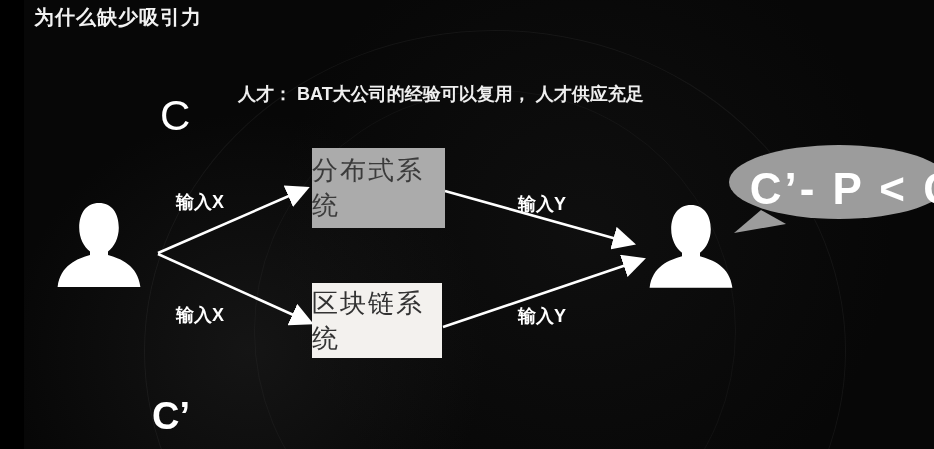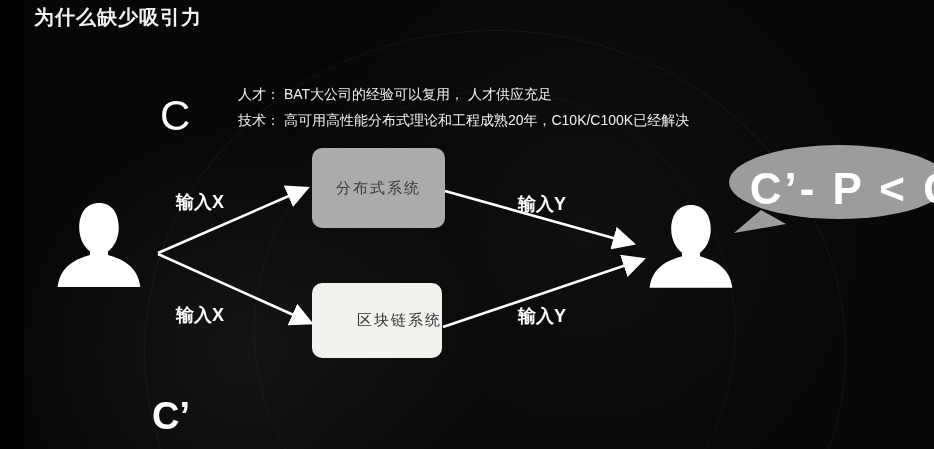--- a/index.html
+++ b/index.html
@@ -15,30 +15,30 @@
     color:#f5f5f5;
     margin-left:24px;
   }
   .globe-ring{position:absolute;border-radius:50%;border:1px solid rgba(255,255,255,0.05);pointer-events:none;}
   .r1{left:120px;top:30px;width:700px;height:640px;}
   .r2{left:230px;top:90px;width:480px;height:480px;border-color:rgba(255,255,255,0.035);}
   .title{
     position:absolute;left:10px;top:4px;margin:0;
     font-size:20px;font-weight:700;letter-spacing:1px;color:#f2f2f2;
   }
-  .note{position:absolute;font-size:14px;font-weight:400;line-height:26px;color:#efefef;white-space:nowrap;}
+  .note{position:absolute;font-size:18px;font-weight:700;line-height:26px;color:#efefef;white-space:nowrap;}
   .top-note{left:214px;top:81px;}
   .bottom-note{left:216px;top:381px;}
   .cost{position:absolute;color:#fff;font-weight:500;}
   .cost-top{left:136px;top:95px;font-size:42px;line-height:42px;}
   .cost-bottom{left:128px;top:394px;font-size:38px;line-height:44px;font-weight:600;}
   .layer{position:absolute;left:0;top:0;width:934px;height:449px;}
   .box{
     position:absolute;display:flex;align-items:center;justify-content:center;
-    font-size:15px;font-weight:500;color:#3b3b3b;letter-spacing:2px;border-radius:10px;
+    font-size:26px;font-weight:500;color:#3b3b3b;letter-spacing:2px;
   }
   .box-distributed{left:288px;top:148px;width:133px;height:80px;background:#ababab;}
   .box-blockchain{left:288px;top:283px;width:130px;height:75px;background:#f3f1ee;color:#333;justify-content:flex-end;}
   .arrow-label{position:absolute;font-size:18px;font-weight:700;color:#fff;white-space:nowrap;}
   .al-x-top{left:152px;top:190px;}
   .al-x-bottom{left:152px;top:303px;}
   .al-y-top{left:494px;top:192px;}
   .al-y-bottom{left:494px;top:304px;}
   .formula{
     position:absolute;left:708px;top:167px;width:226px;
@@ -51,21 +51,20 @@
 
 <div class="slide">
 
   <div class="globe-ring r1"></div>
   <div class="globe-ring r2"></div>
 
   <h1 class="title">为什么缺少吸引力</h1>
 
   <div class="note top-note">
     <div>人才： BAT大公司的经验可以复用， 人才供应充足</div>
-    <div>技术： 高可用高性能分布式理论和工程成熟20年，C10K/C100K已经解决</div>
   </div>
 
   <div class="cost cost-top">C</div>
   <div class="cost cost-bottom">C’</div>
 
   <svg class="layer" viewBox="0 0 934 449">
     <defs>
       <marker id="arrowhead" markerWidth="9" markerHeight="9" refX="7" refY="4.5" orient="auto">
         <path d="M0,0 L9,4.5 L0,9 Z" fill="#ffffff"></path>
       </marker>

